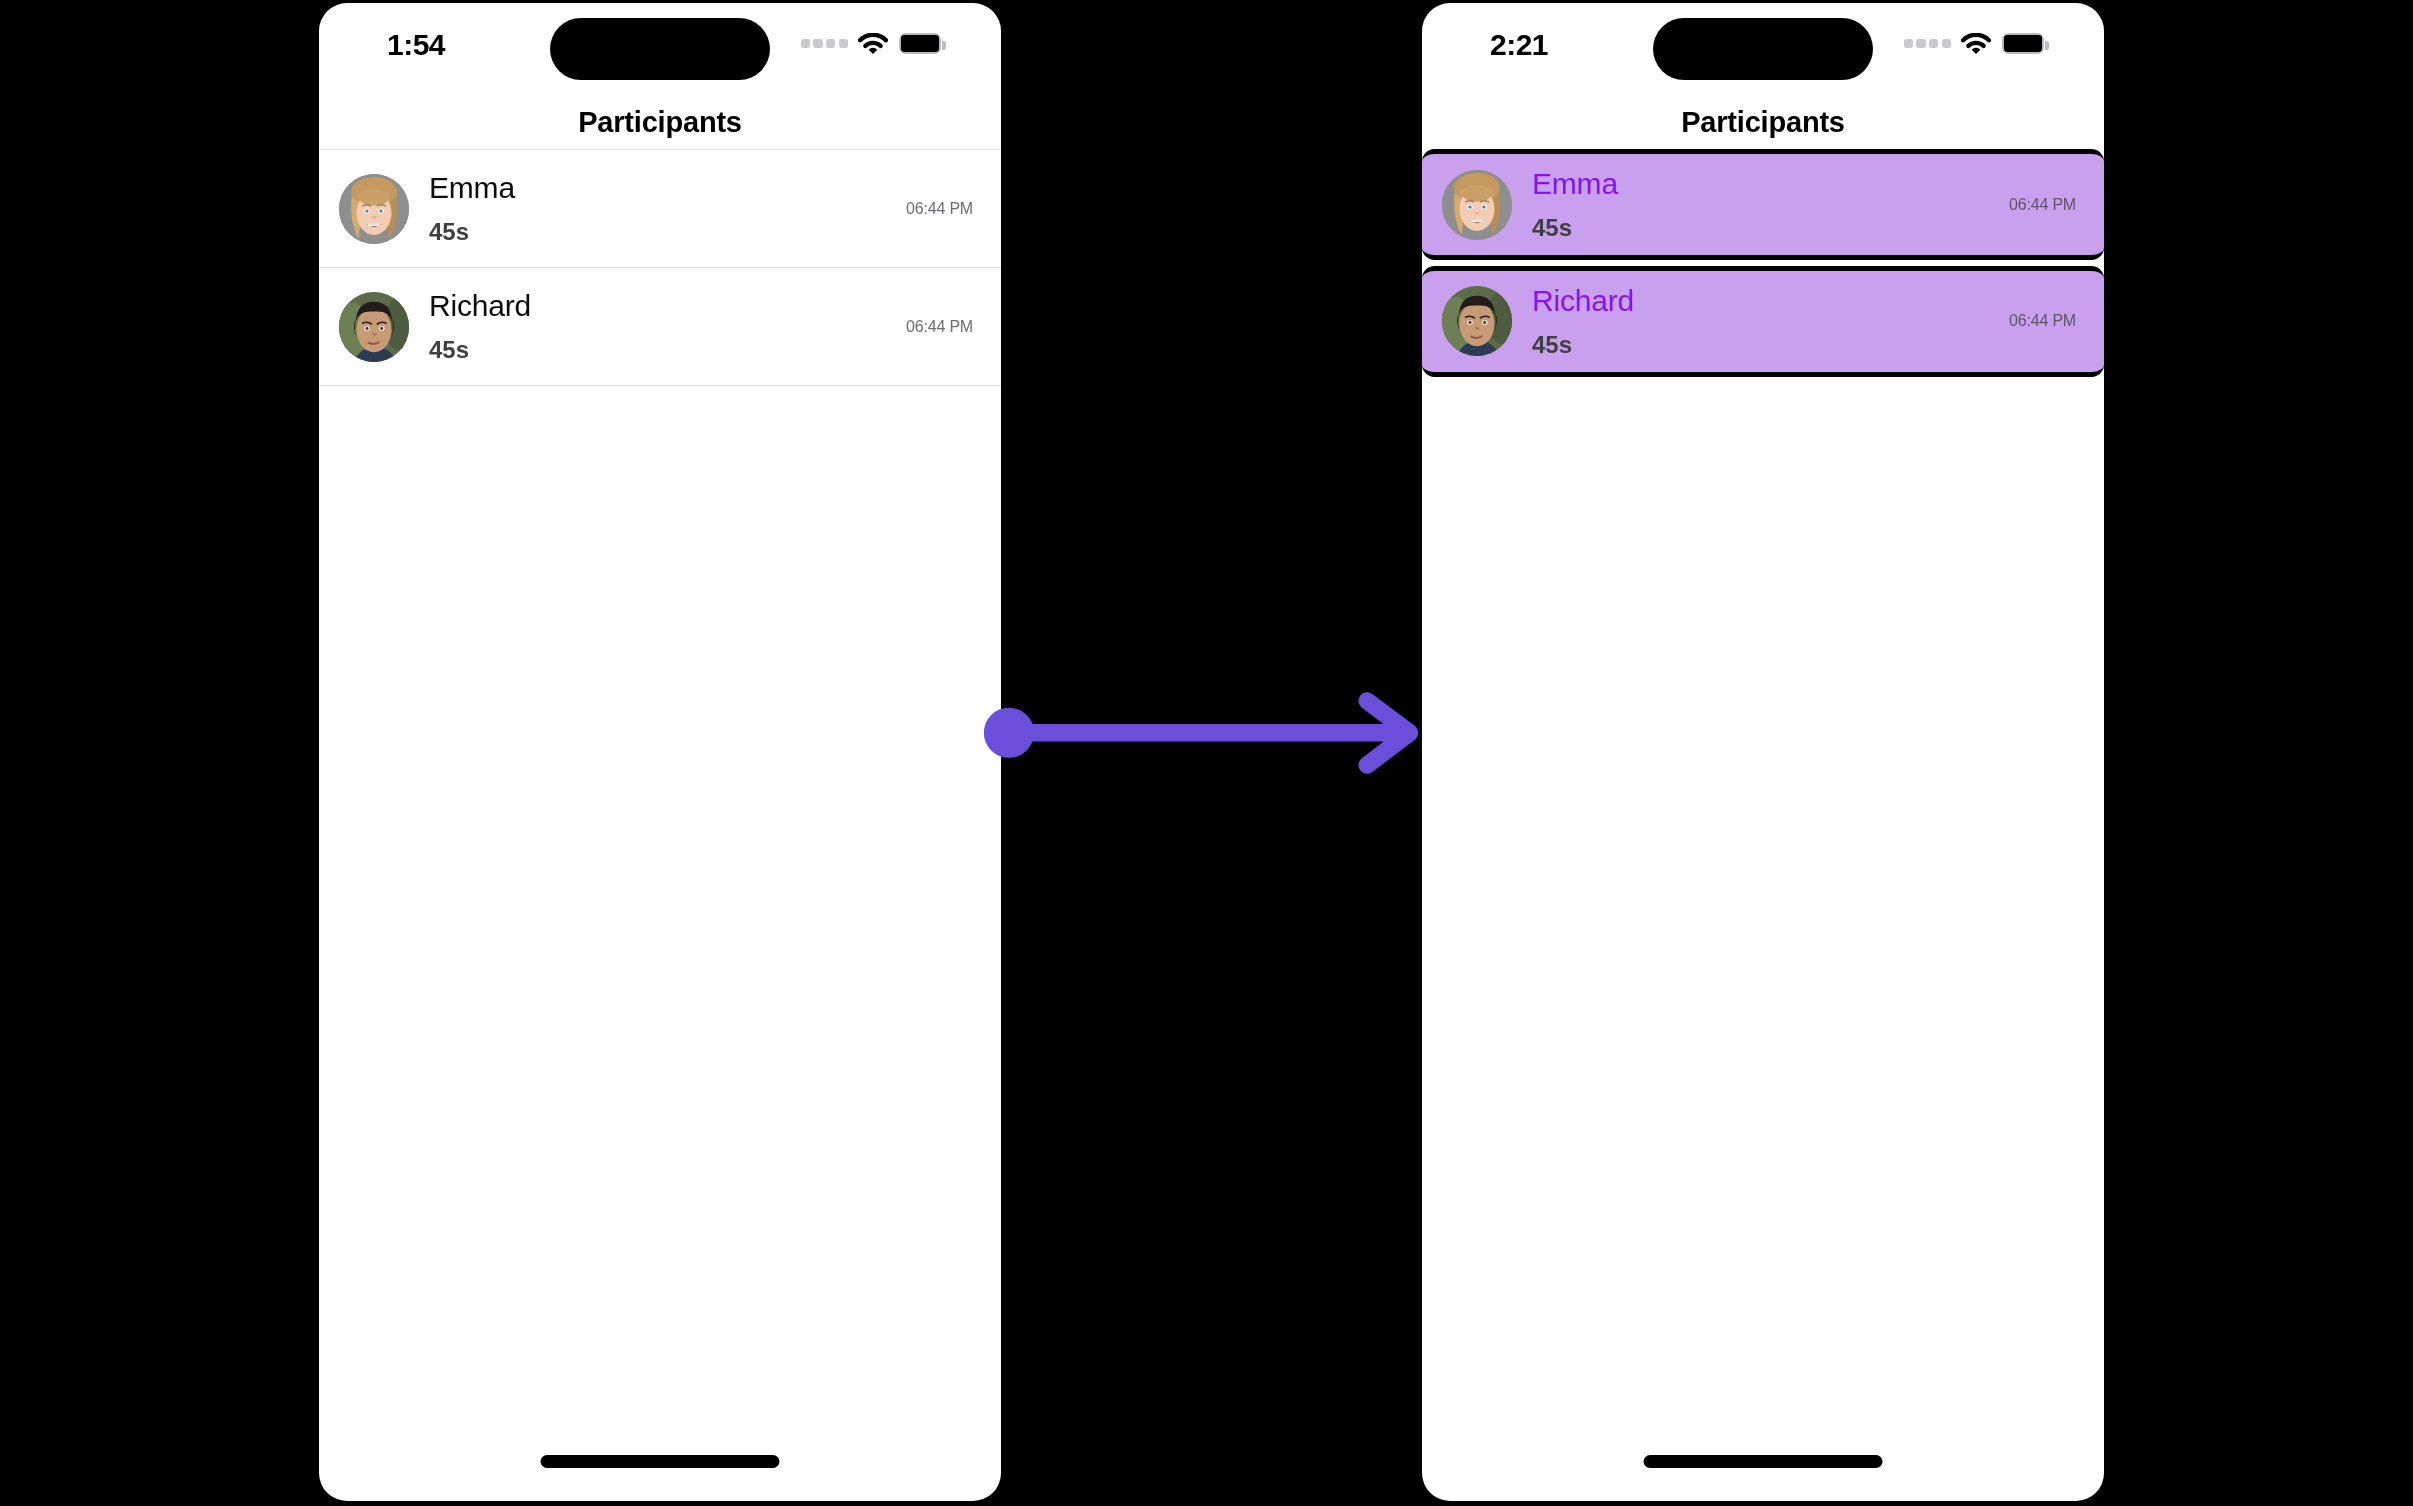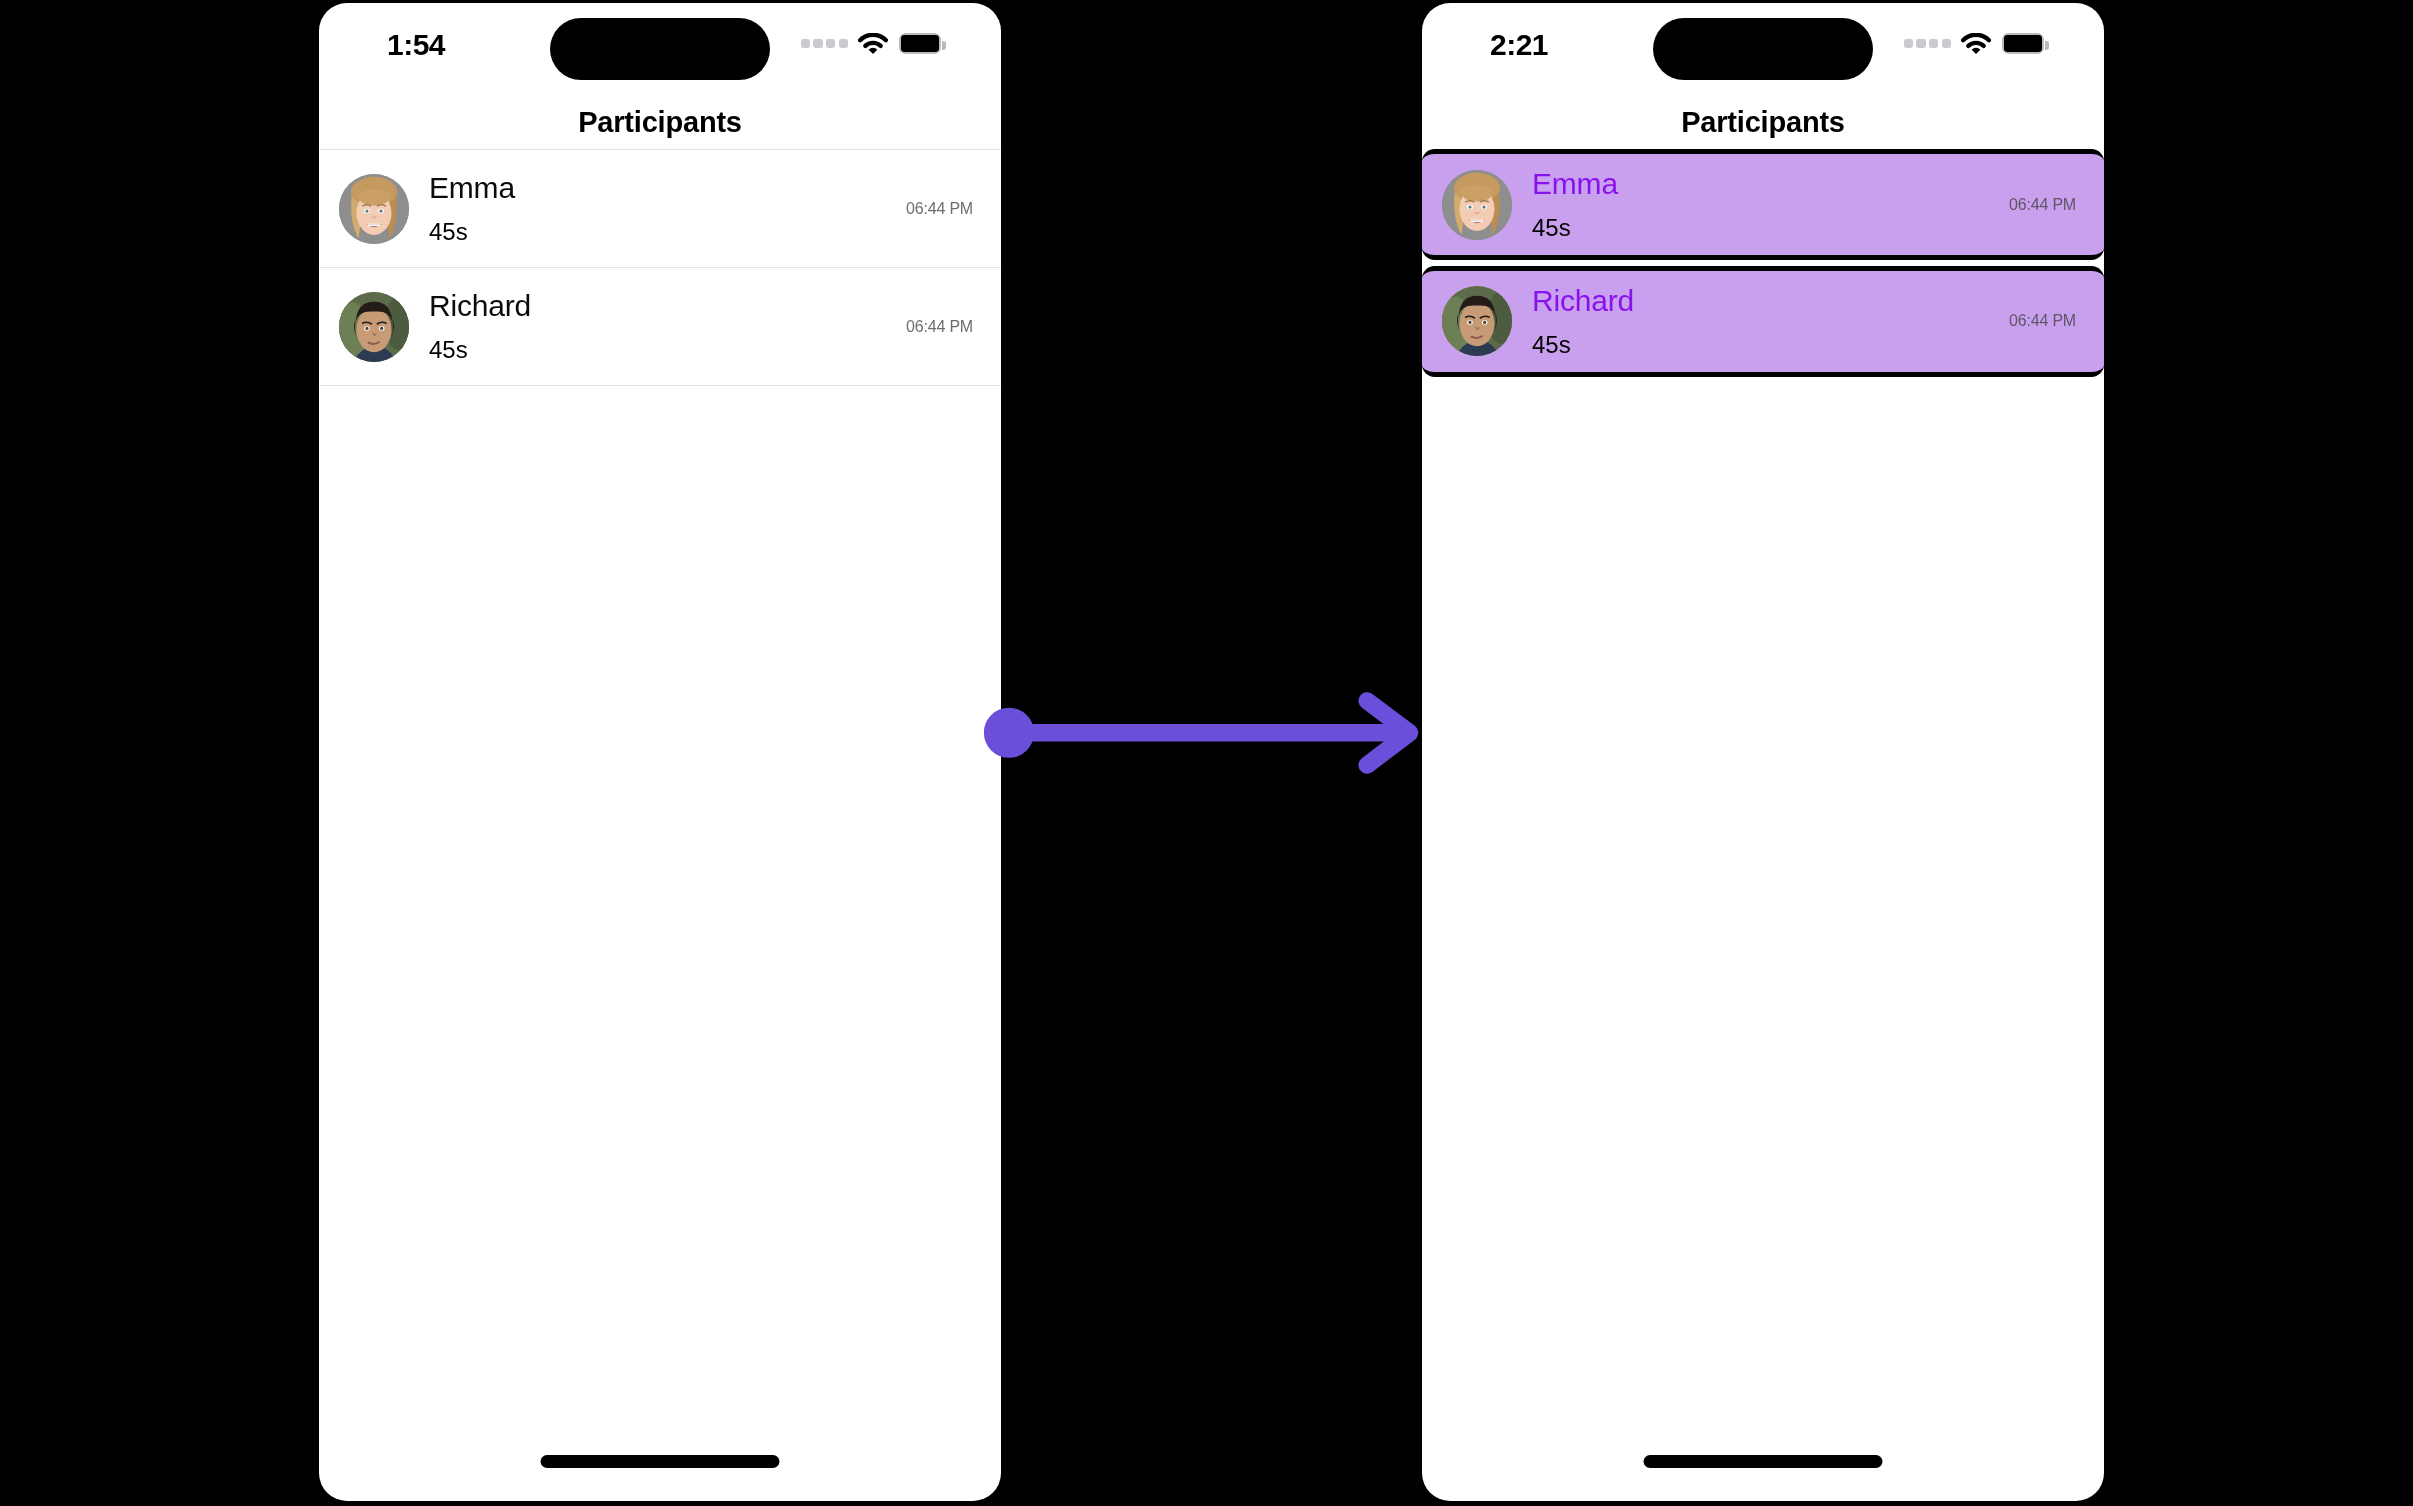--- a/index.html
+++ b/index.html
@@ -105,21 +105,21 @@
     flex:1 1 auto;margin-left:20px;
     display:flex;flex-direction:column;justify-content:center;
     gap:17px;
   }
   .row-name{
     font-size:30px;font-weight:400;color:#0b0b0c;letter-spacing:-0.2px;
     line-height:1;
   }
   .row-name.sel{color:#8811ee;}
   .row-sub{
-    font-size:24px;font-weight:400;color:#000000;line-height:1;
+    font-size:24px;font-weight:700;color:#404040;line-height:1;
   }
   .row-time{
     flex:0 0 auto;
     font-size:16px;font-weight:400;color:#6d6d72;letter-spacing:-0.2px;
   }
   .row-hl .row-time{color:#5f5566;}
 
   
   .home-indicator{
     position:absolute;bottom:33px;left:50%;transform:translateX(-50%);

